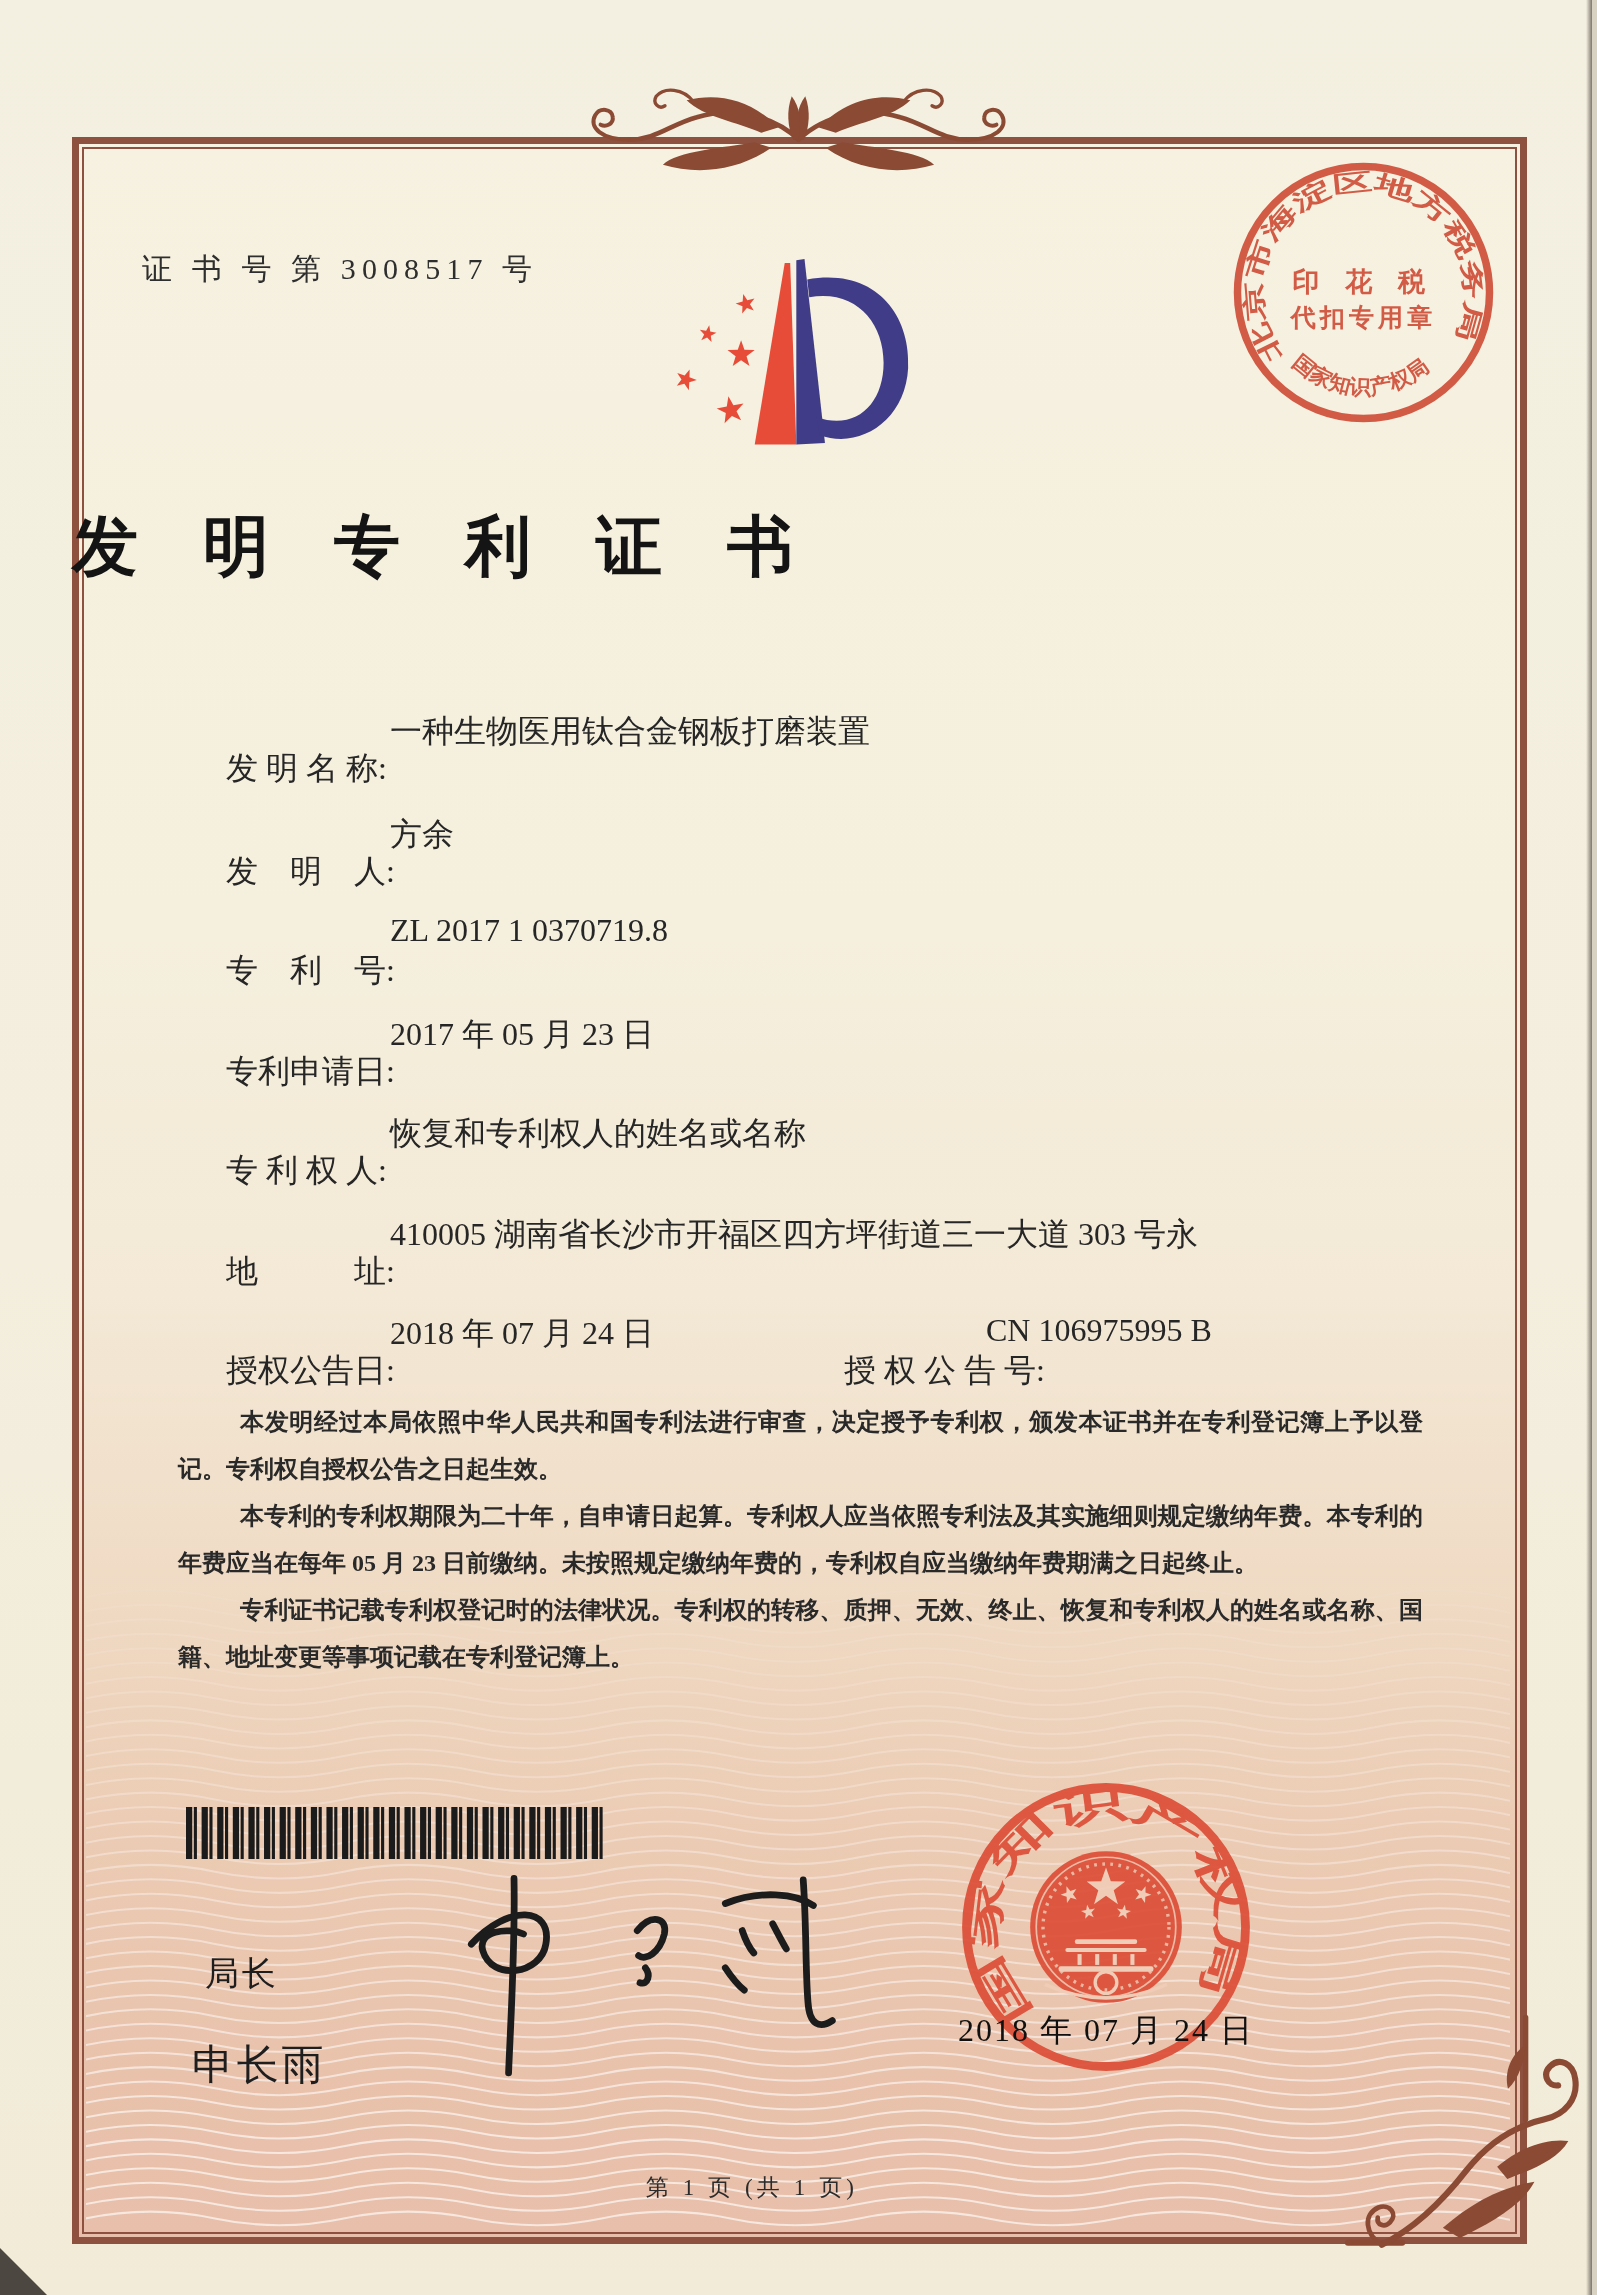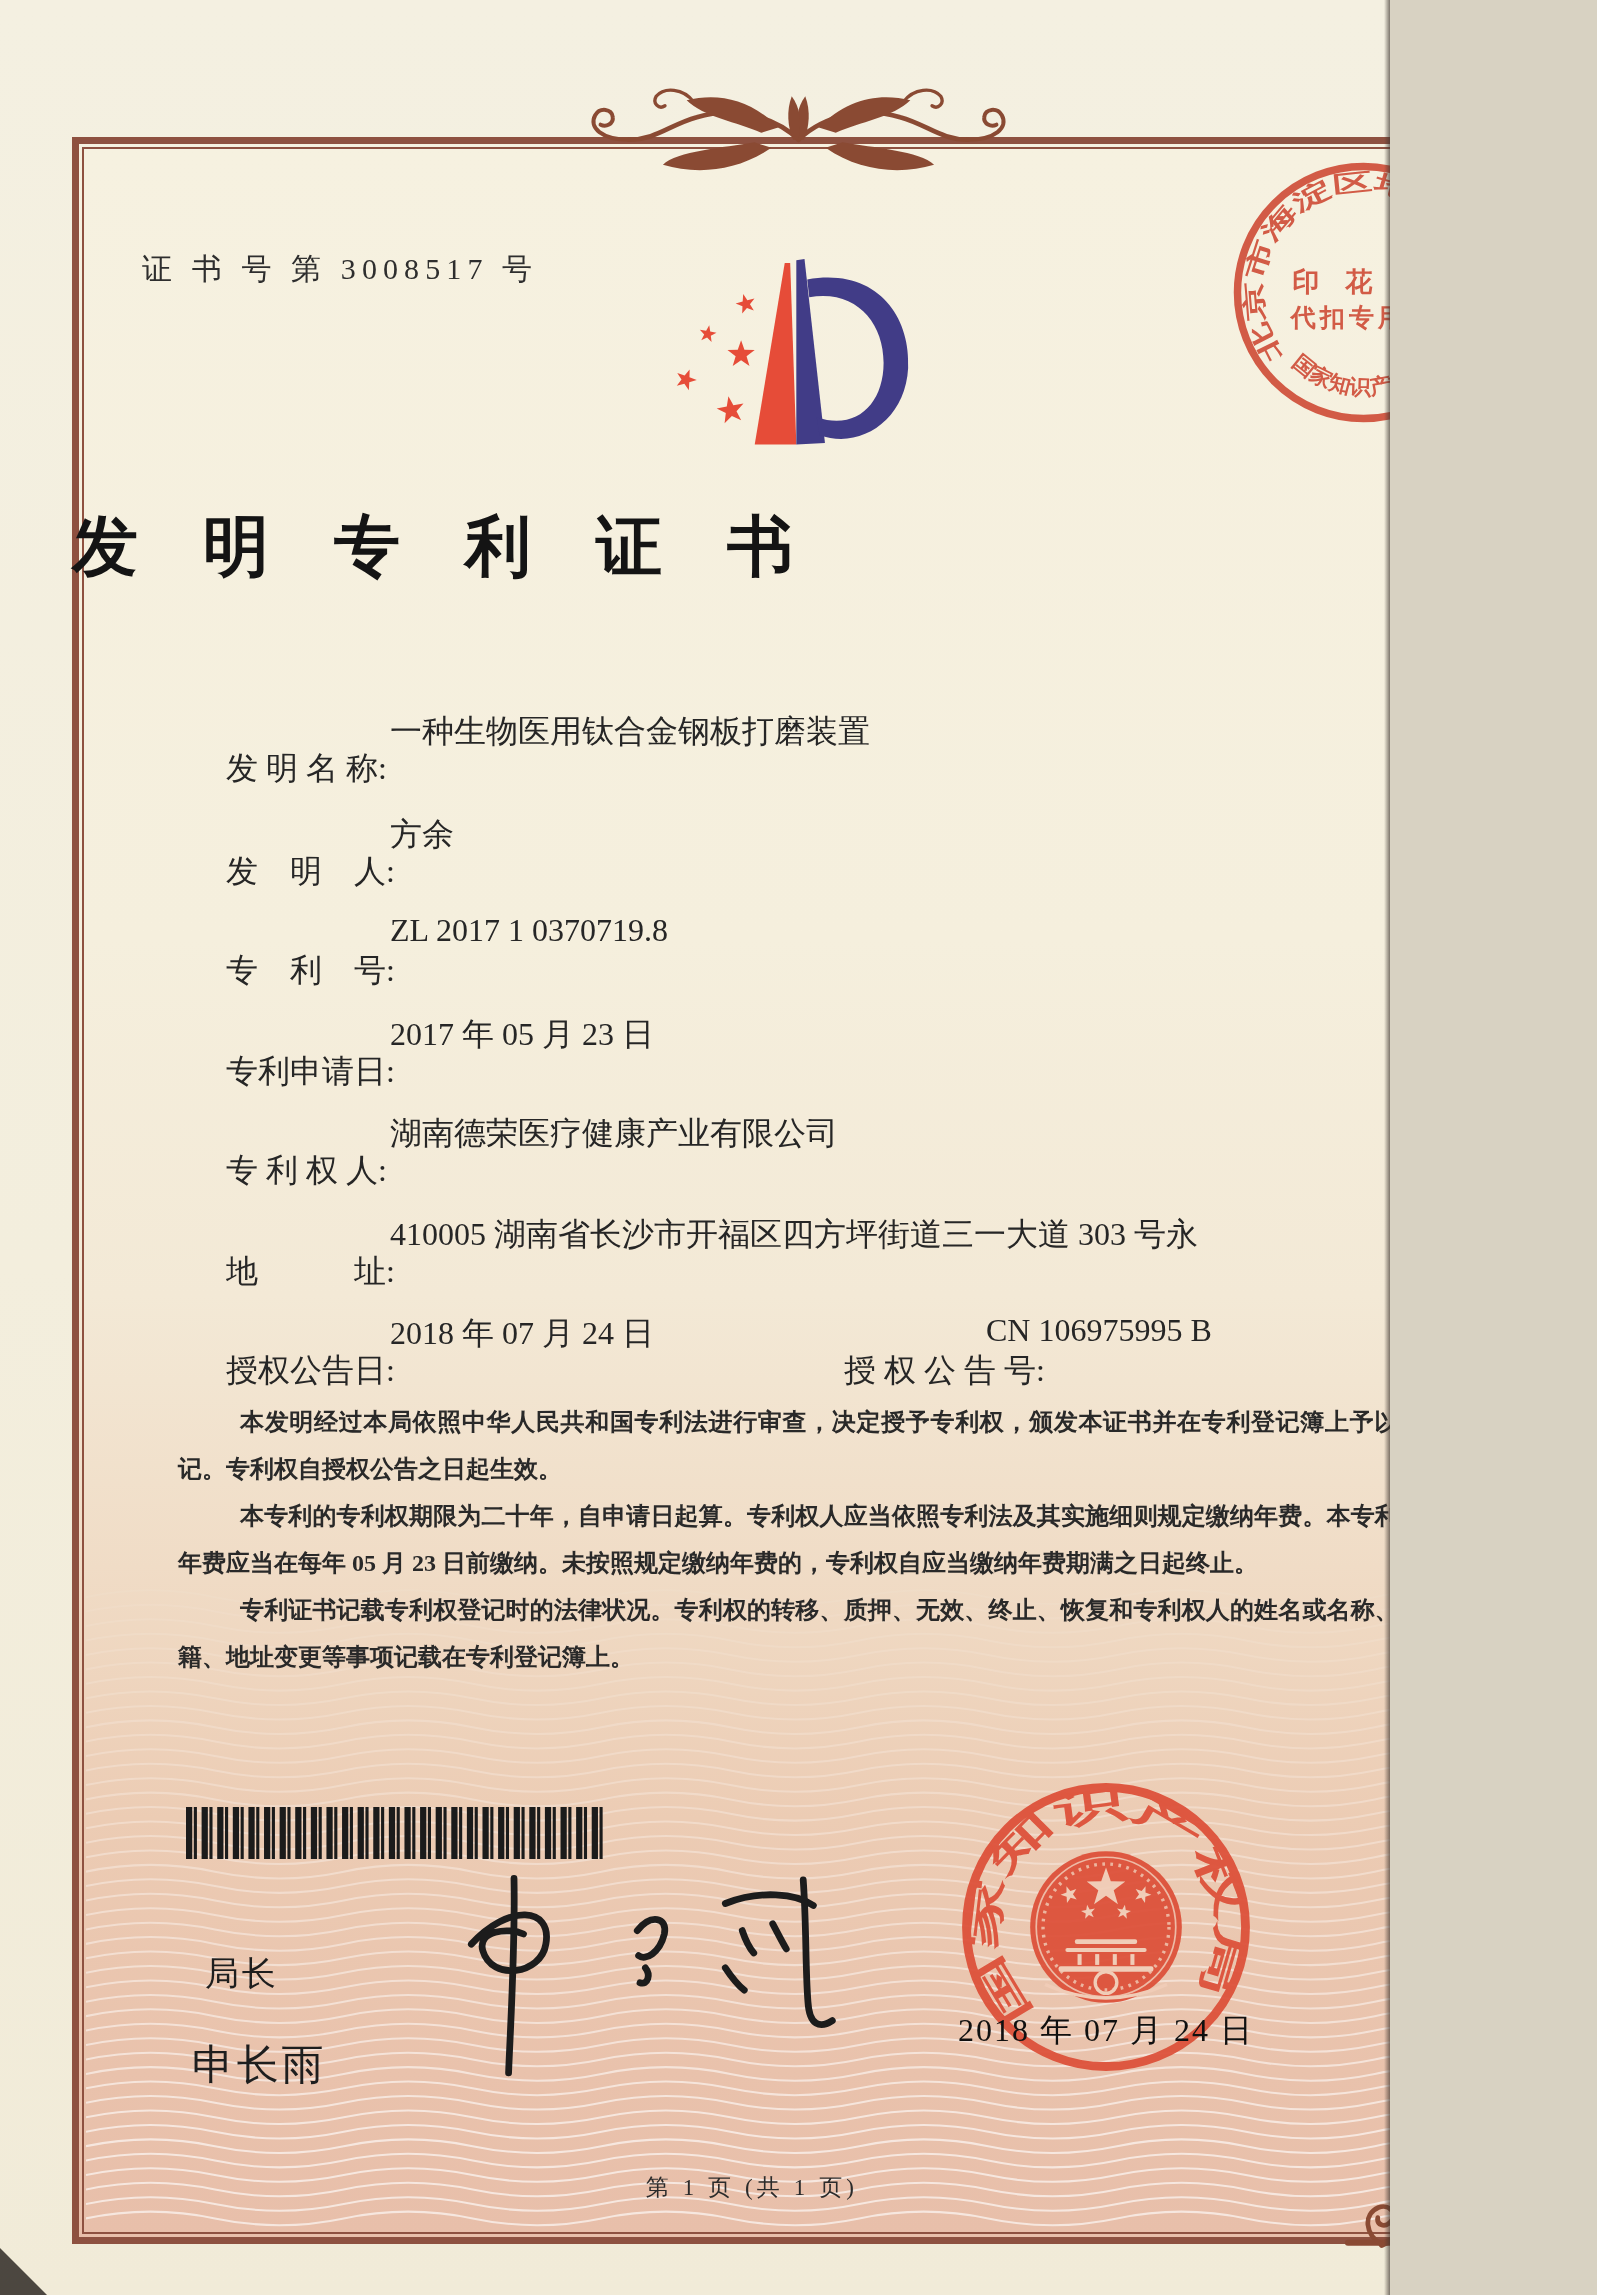--- a/index.html
+++ b/index.html
@@ -1,18 +1,18 @@
 <!DOCTYPE html>
 <html style="font-size:11px"><head>
 <meta charset="utf-8">
 <style>
   html,body{margin:0;padding:0;background:#d8d2c2;}
   .page{
     position:relative;
-    width:1390px;height:2295px;
+    width:1592px;height:2295px;
     background:linear-gradient(180deg,#f4f0e1 0%,#f3eedd 55%,#f1ebd8 100%);
     font-family:"Liberation Serif","DejaVu Serif",serif;
     overflow:hidden;
   }
   
   .frame{
     position:absolute;left:72px;top:137px;width:1455px;height:2107px;
     border:7.5px solid #8e5140;box-sizing:border-box;
     background:linear-gradient(180deg,#f6f1e0 0%,#f5efdd 38%,#f3e9d6 55%,#f0dcc6 68%,#ecccb4 80%,#e9c2ac 92%,#e8bfaa 100%);
   }
@@ -171,21 +171,21 @@
     <div class="row" style="top:207px">
       <span class="lbl">专　利　号:</span>
       <span class="val">ZL 2017 1 0370719.8</span>
     </div>
     <div class="row" style="top:308px">
       <span class="lbl">专利申请日:</span>
       <span class="val">2017 年 05 月 23 日</span>
     </div>
     <div class="row" style="top:407px">
       <span class="lbl">专 利 权 人:</span>
-      <span class="val">湖南德荣医疗健康产业有限公司</span>
+      <span class="val">恢复和专利权人的姓名或名称</span>
     </div>
     <div class="row" style="top:508px">
       <span class="lbl">地　　　址:</span>
       <span class="val">410005 湖南省长沙市开福区四方坪街道三一大道 303 号永</span>
     </div>
     <div class="row" style="top:607px">
       <span class="lbl">授权公告日:</span>
       <span class="val">2018 年 07 月 24 日</span>
       <span class="row2col">
         <span class="lbl">授 权 公 告 号:</span>

